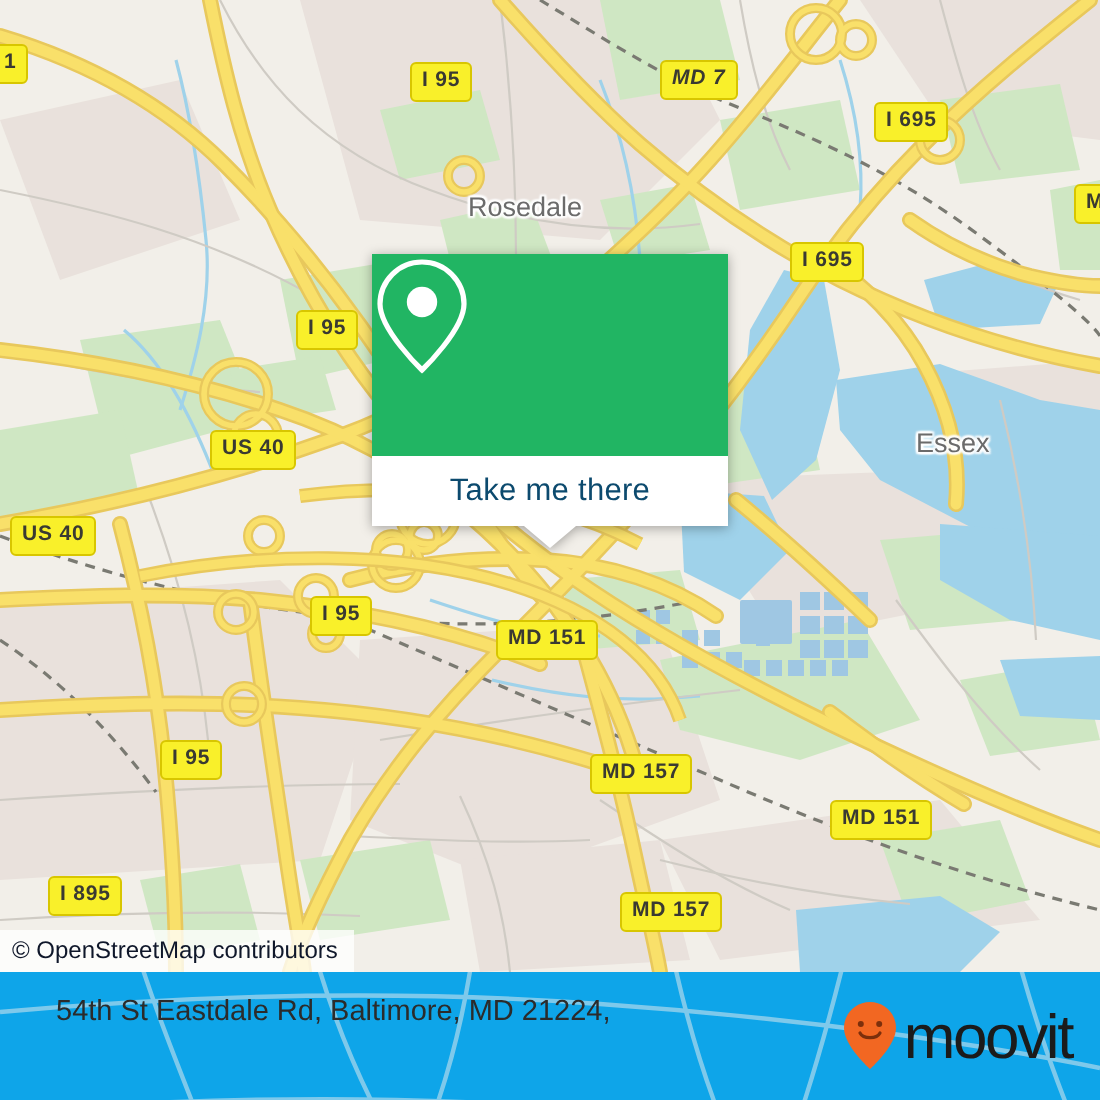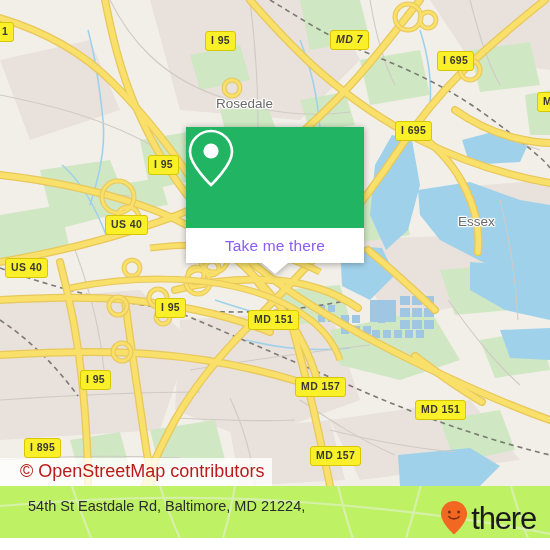--- a/index.html
+++ b/index.html
@@ -49,43 +49,43 @@
   }
   #callout-green{
     width:100%;height:101px;
     background:#21b563;
     display:flex;align-items:center;justify-content:center;
   }
   #callout-white{
     width:100%;height:35px;background:#fff;
     display:flex;align-items:center;justify-content:center;
   }
-  #callout-label{font-size:15.5px;color:#8b5cf6;letter-spacing:.15px;}
+  #callout-label{font-size:15.5px;color:#0c4a6e;letter-spacing:.15px;}
   #callout-pointer{
     position:absolute;left:50%;top:136px;transform:translateX(-50%);
     width:0;height:0;
     border-left:13px solid transparent;
     border-right:13px solid transparent;
     border-top:11px solid #fff;
   }
 
   
   #attribution{
     position:absolute;left:0;bottom:0;
     background:rgba(255,255,255,.78);
-    color:#b91c1c;
-    font-size:18px;
-    padding:3px 8px 4px 20px;
+    color:#0f172a;
+    font-size:12px;
+    padding:3px 8px 4px 6px;
     white-space:nowrap;
   }
 
   
   #footer{
-    position:absolute;left:0;top:486px;width:550px;height:52px;
-    background:#bef264;overflow:hidden;
+    position:absolute;left:0;top:486px;width:550px;height:64px;
+    background:#0ea5e9;overflow:hidden;
   }
   #footer-watermark{position:absolute;left:0;top:-40px;opacity:.5;}
   #footer-text{
     position:absolute;left:28px;top:9px;
     font-size:14.5px;color:#2b2b2b;line-height:1.55;
     white-space:nowrap;
   }
   #brand{position:absolute;right:14px;top:14px;display:flex;align-items:center;gap:3px;}
   #brand-name{font-size:31px;color:#1b1b1b;letter-spacing:-1.2px;line-height:1;}
 </style>
@@ -296,21 +296,21 @@
           <path d="M70,288 C130,276 200,275 255,292 C300,306 330,330 340,360"></path>
           <path d="M150,248 C210,240 275,248 320,272"></path>
         </g>
         <g stroke="#f9e06a" fill="none" stroke-width="4.6">
           <path d="M70,288 C130,276 200,275 255,292 C300,306 330,330 340,360"></path>
           <path d="M150,248 C210,240 275,248 320,272"></path>
         </g>
       </g>
     </svg>
 
-    <div class="place" style="left:216px;top:96px;">Rosedale</div>
+    <div class="place" style="left:234px;top:96px;">Rosedale</div>
     <div class="place" style="left:458px;top:196px;margin-top:18px;">Essex</div>
 
     <div class="shield" style="left:-4px;top:22px;">1</div>
     <div class="shield" style="left:205px;top:31px;">I 95</div>
     <div class="shield" style="left:330px;top:30px;font-style:italic;">MD 7</div>
     <div class="shield" style="left:437px;top:51px;">I 695</div>
     <div class="shield" style="left:537px;top:92px;">M</div>
     <div class="shield" style="left:395px;top:121px;">I 695</div>
     <div class="shield" style="left:148px;top:155px;">I 95</div>
     <div class="shield" style="left:105px;top:215px;">US 40</div>
@@ -357,17 +357,17 @@
       <div>54th St Eastdale Rd, Baltimore, MD 21224,</div>
     </div>
 
     <div id="brand">
       <svg width="28" height="36" viewBox="0 0 28 36">
         <path d="M14,1 C6.8,1 1,6.8 1,14 C1,23 14,34.5 14,34.5 C14,34.5 27,23 27,14 C27,6.8 21.2,1 14,1 Z" fill="#f26722"></path>
         <circle cx="9.4" cy="12" r="1.5" fill="#7c2f0c"></circle>
         <circle cx="18.6" cy="12" r="1.5" fill="#7c2f0c"></circle>
         <path d="M9,16.5 C10.6,19.6 17.4,19.6 19,16.5" stroke="#7c2f0c" stroke-width="1.6" fill="none" stroke-linecap="round"></path>
       </svg>
-      <span id="brand-name">there</span>
+      <span id="brand-name">moovit</span>
     </div>
   </div>
 
 </div>
 
 </body></html>

